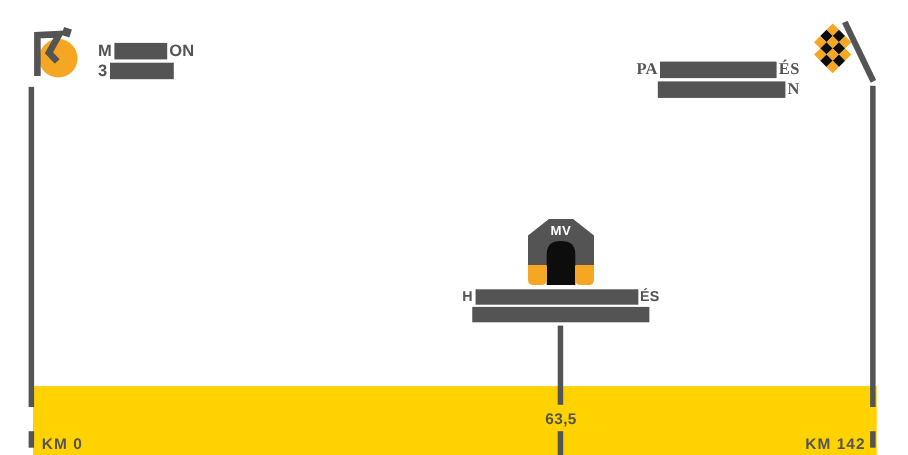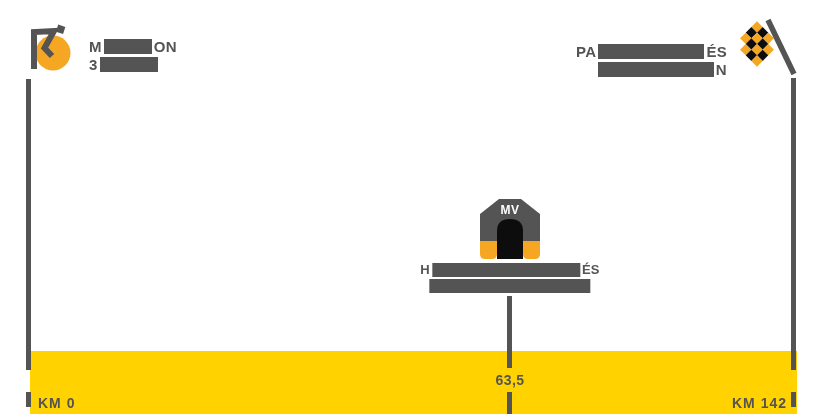--- a/index.html
+++ b/index.html
@@ -44,21 +44,21 @@
       <span>M</span>
       <span class="bar" style="width:48px; height:15px;"></span>
       <span>ON</span>
     </div>
     <div class="lbl-row">
       <span>3</span>
       <span class="bar" style="width:58px; height:15px;"></span>
     </div>
   </div>
 
-  <div class="abs lbl top-label" style="right:98px; top:43px;">
+  <div class="abs lbl top-label" style="right:98px; top:55px;font-family:Liberation Serif, serif;">
     <div class="lbl-row right">
       <span>PA</span>
       <span class="bar" style="width:106px; height:15px;"></span>
       <span>ÉS</span>
     </div>
     <div class="lbl-row right">
       <span class="bar" style="width:116px; height:15px;"></span>
       <span>N</span>
     </div>
   </div>

